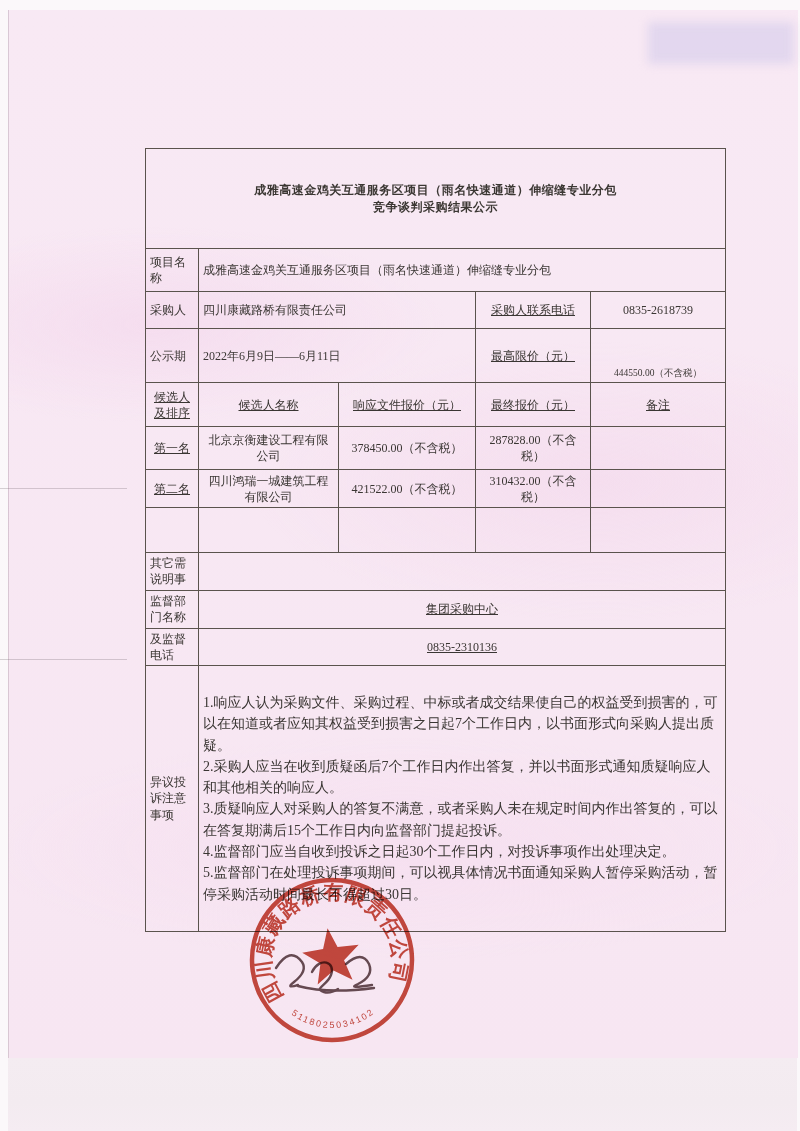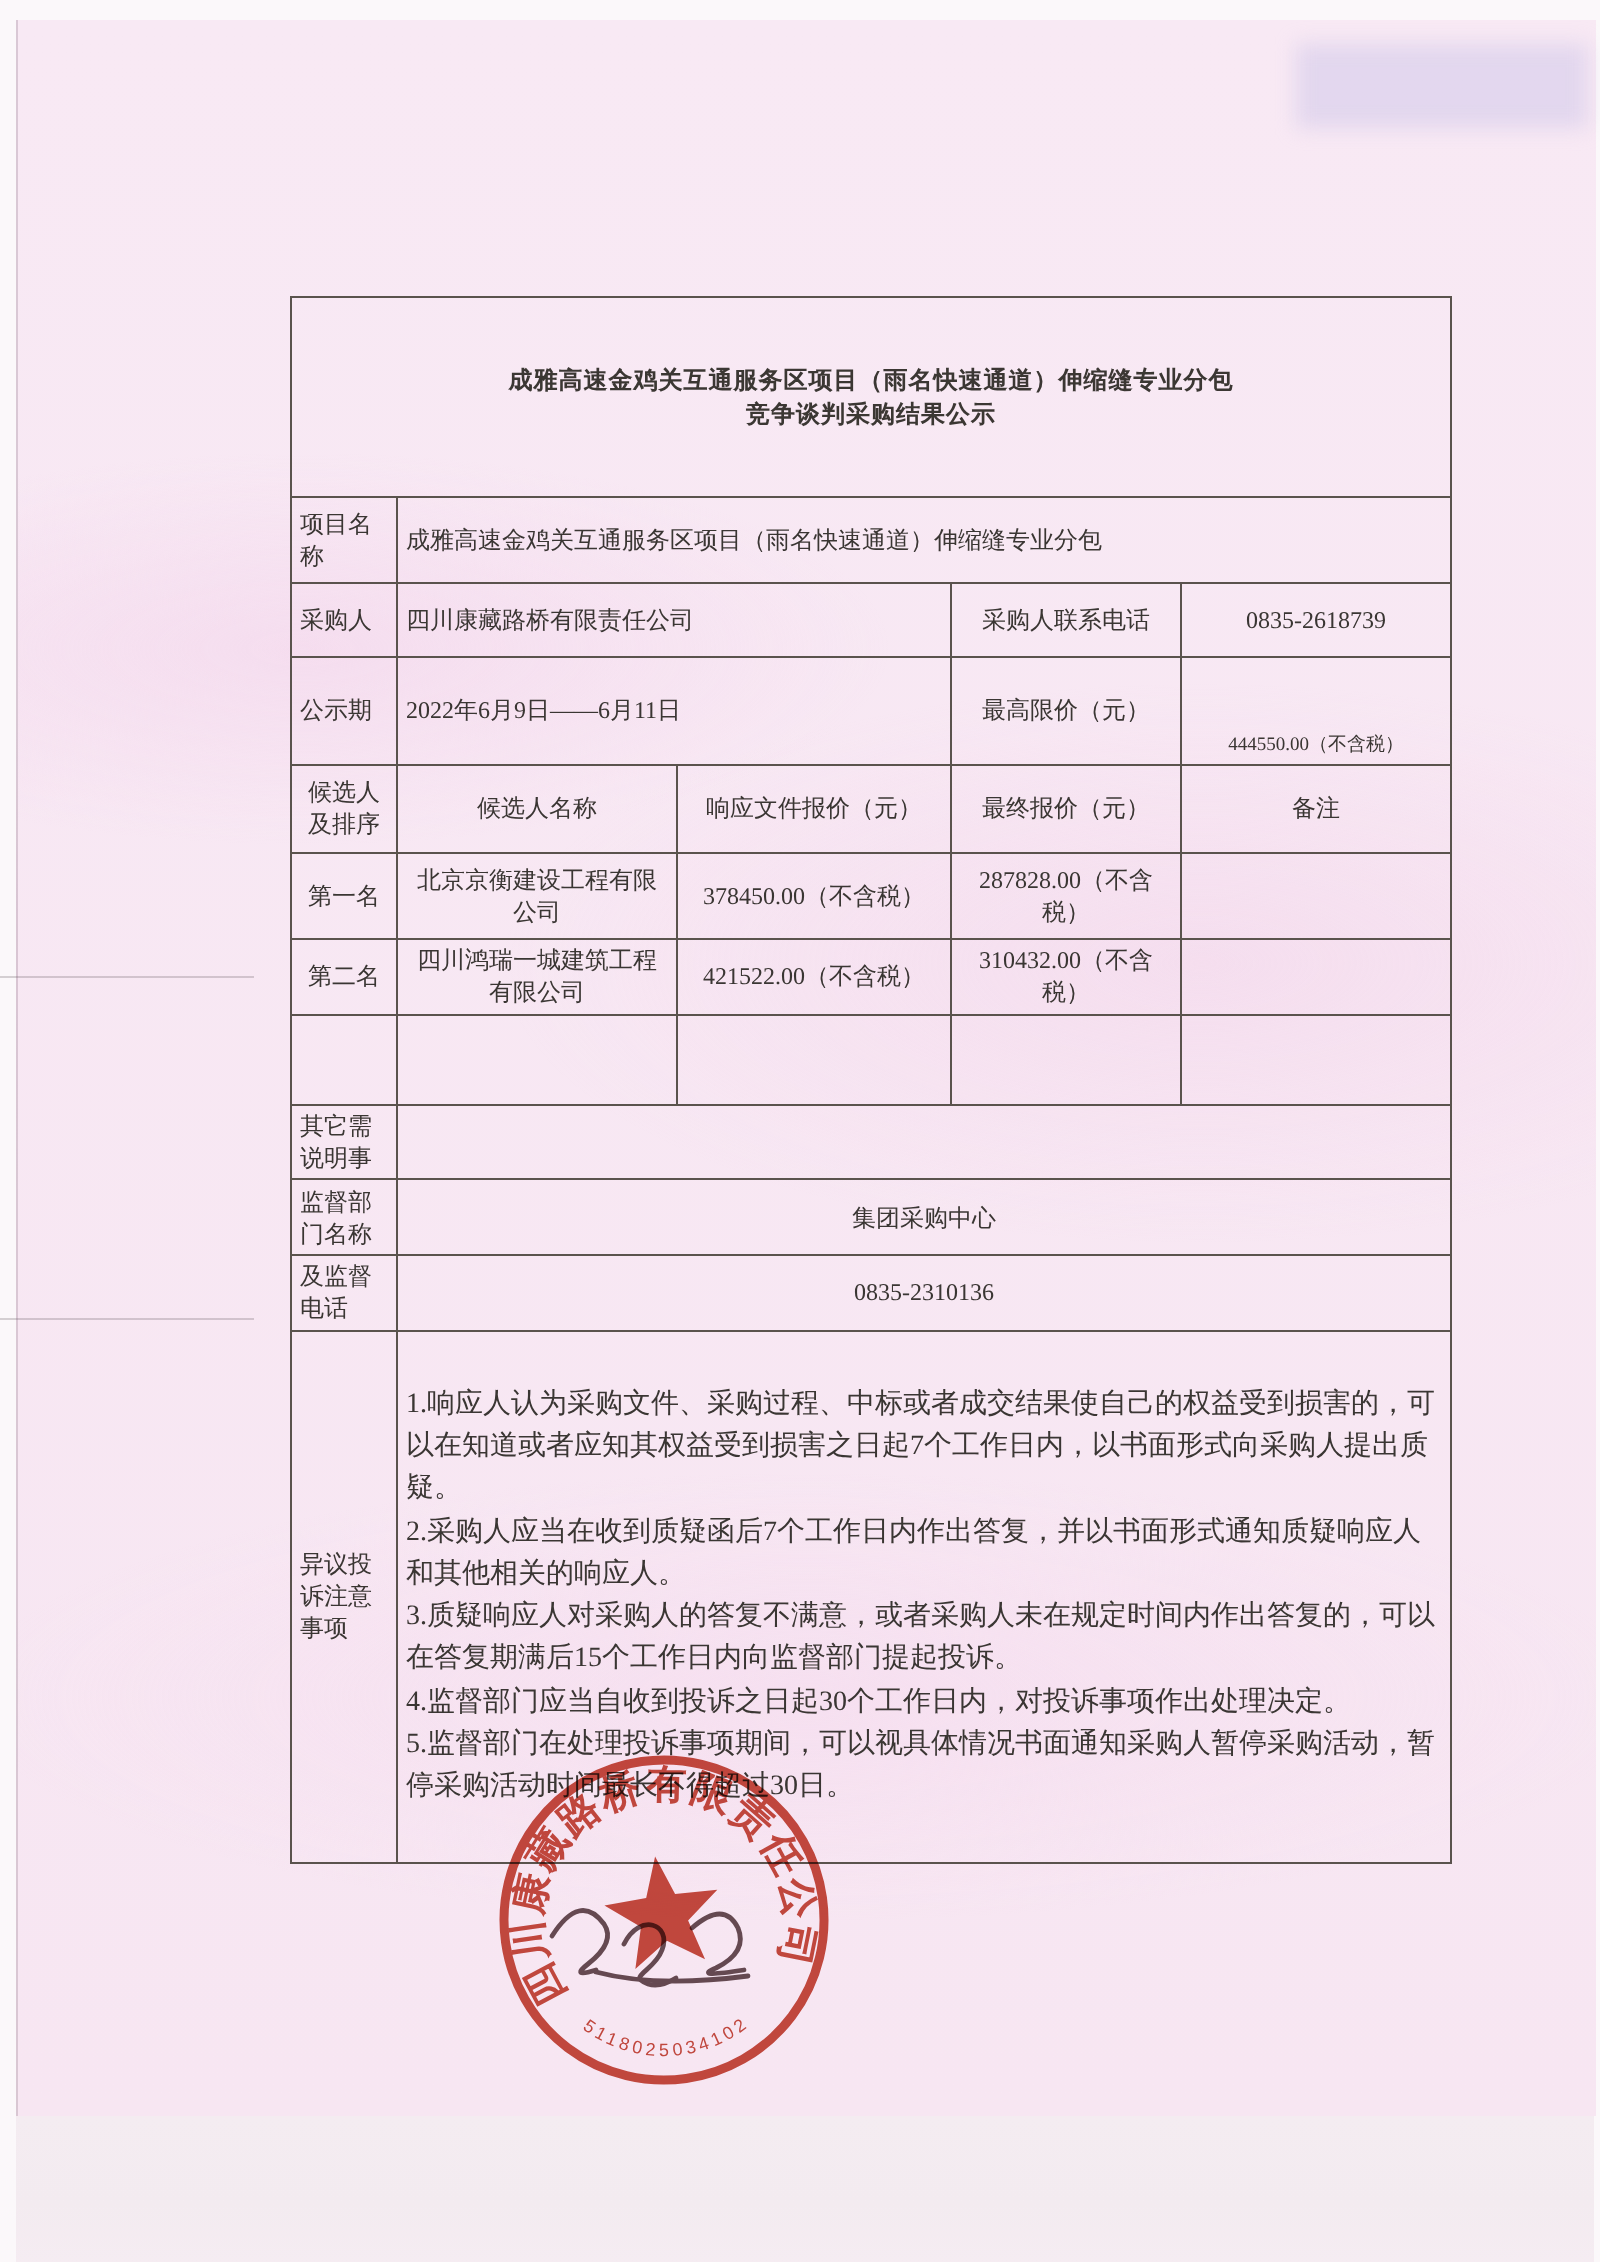--- a/index.html
+++ b/index.html
@@ -42,21 +42,21 @@
     vertical-align:middle;
     word-break:break-all;
   }
   .title-cell{
     text-align:center;
     font-family:"Liberation Sans","DejaVu Sans",sans-serif;
     font-weight:bold;font-size:17px;line-height:1.75;letter-spacing:.5px;
     color:#3b3733;
   }
   .lbl{padding:2px 4px;}
-  .ctr{text-align:center;}
+  .ctr{text-align:center;text-decoration:underline;}
   .cand-name{font-size:10.5px;text-align:center;padding:2px 1px;}
   .price{font-size:11px;text-align:center;}
   .phone{font-size:11.5px;text-align:center;}
   .maxprice{text-align:center;padding:1px 2px;}
   .maxprice span{display:inline-block;max-width:102px;font-size:9.5px;line-height:1.35;margin-top:36px;}
   .notice-cell{padding:6px 16px 6px 8px;vertical-align:middle;}
   .notice-cell p{margin:0;font-size:14px;line-height:1.52;text-align:left;}
   .sign-cell{font-size:12.5px;padding-left:1px;}
 
   .stamp{

